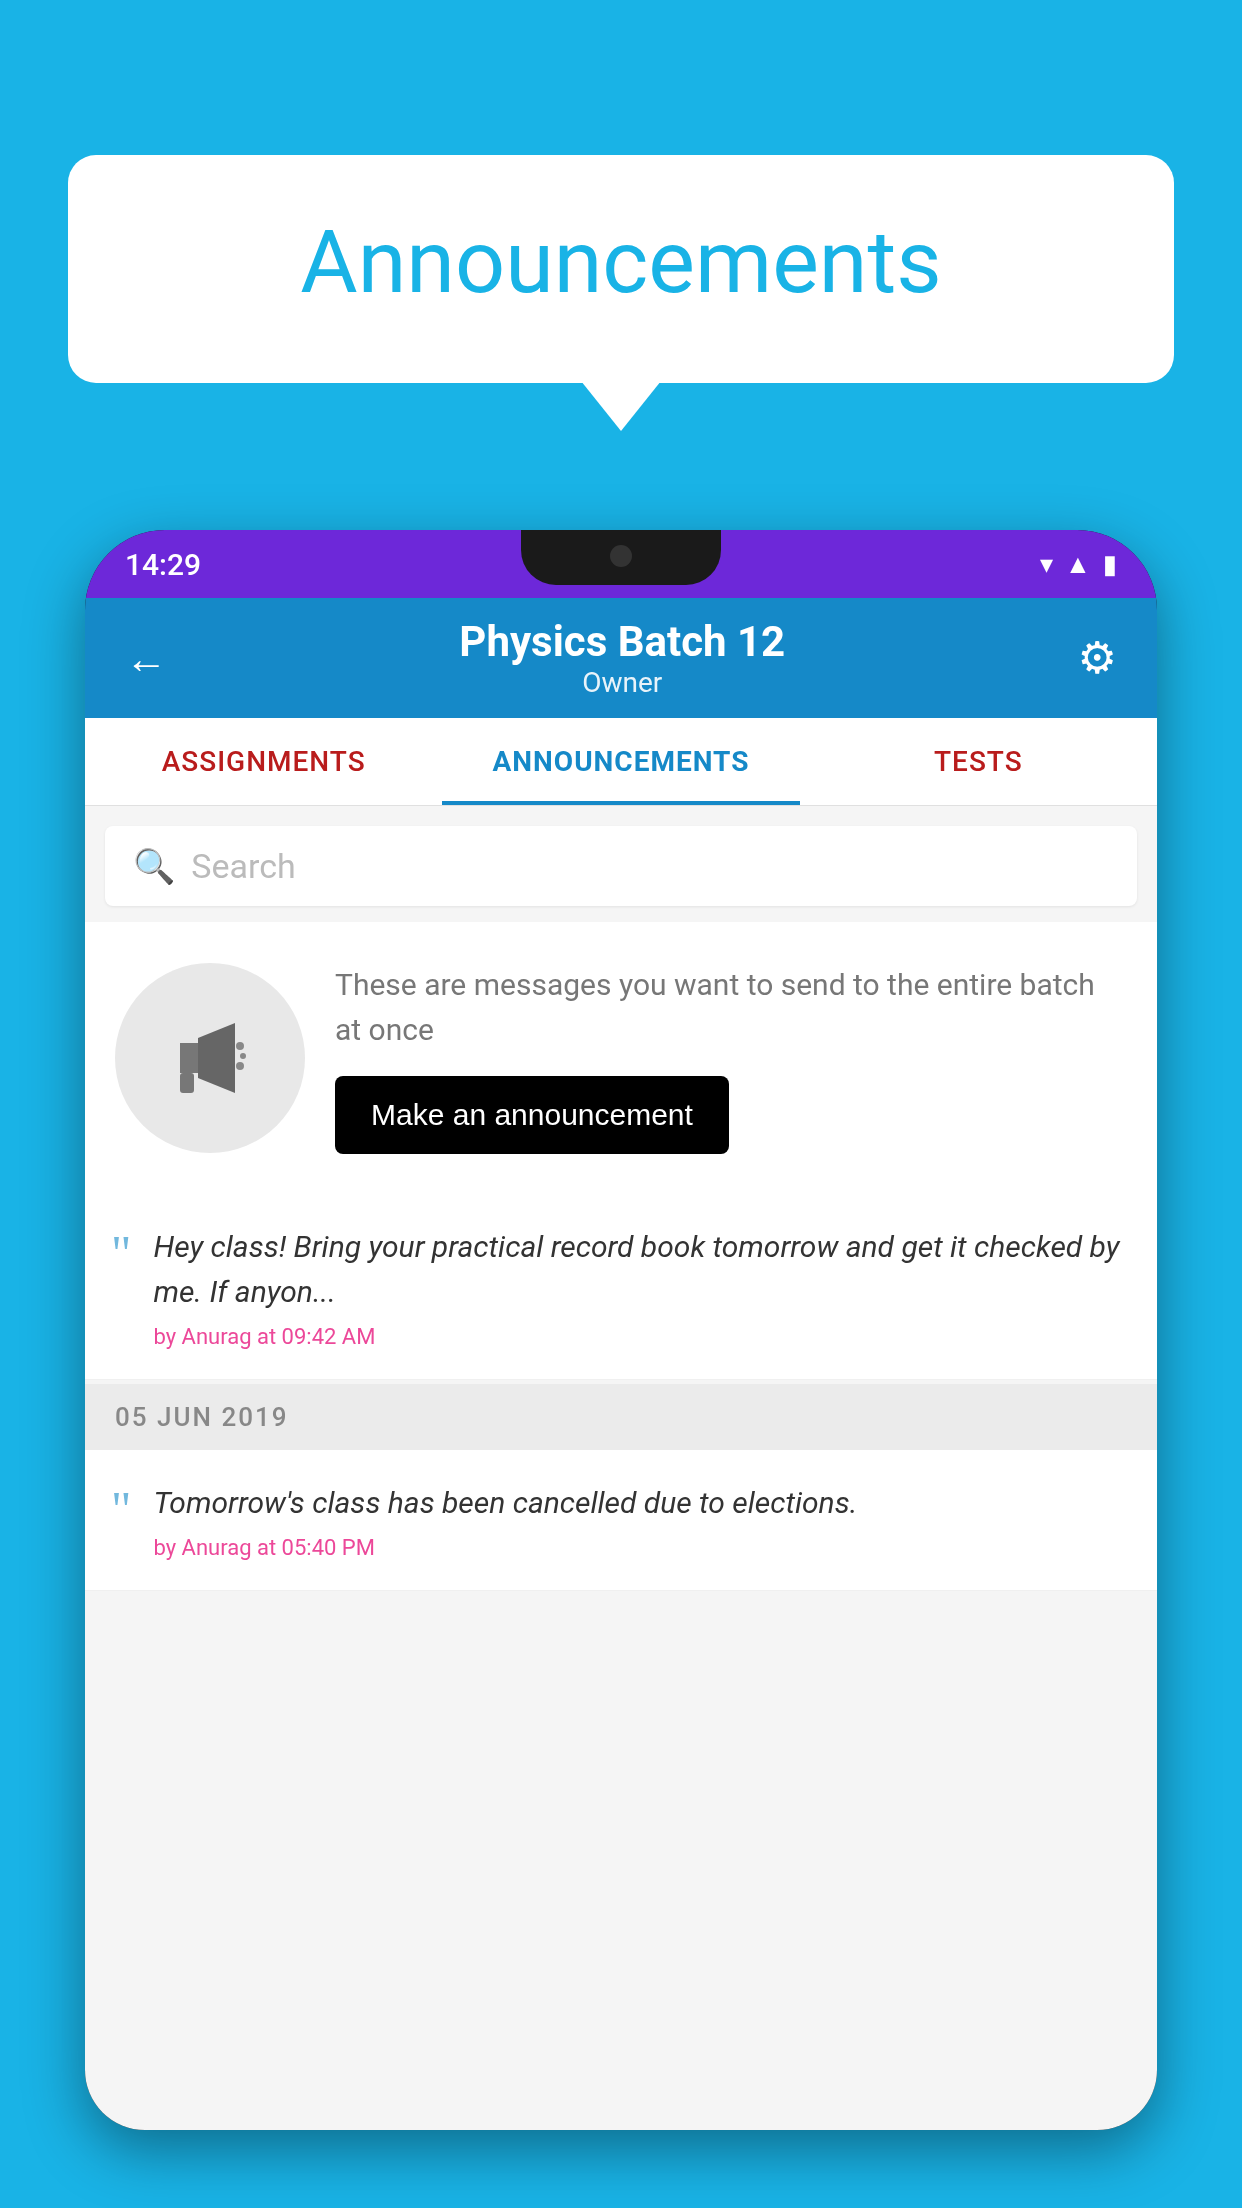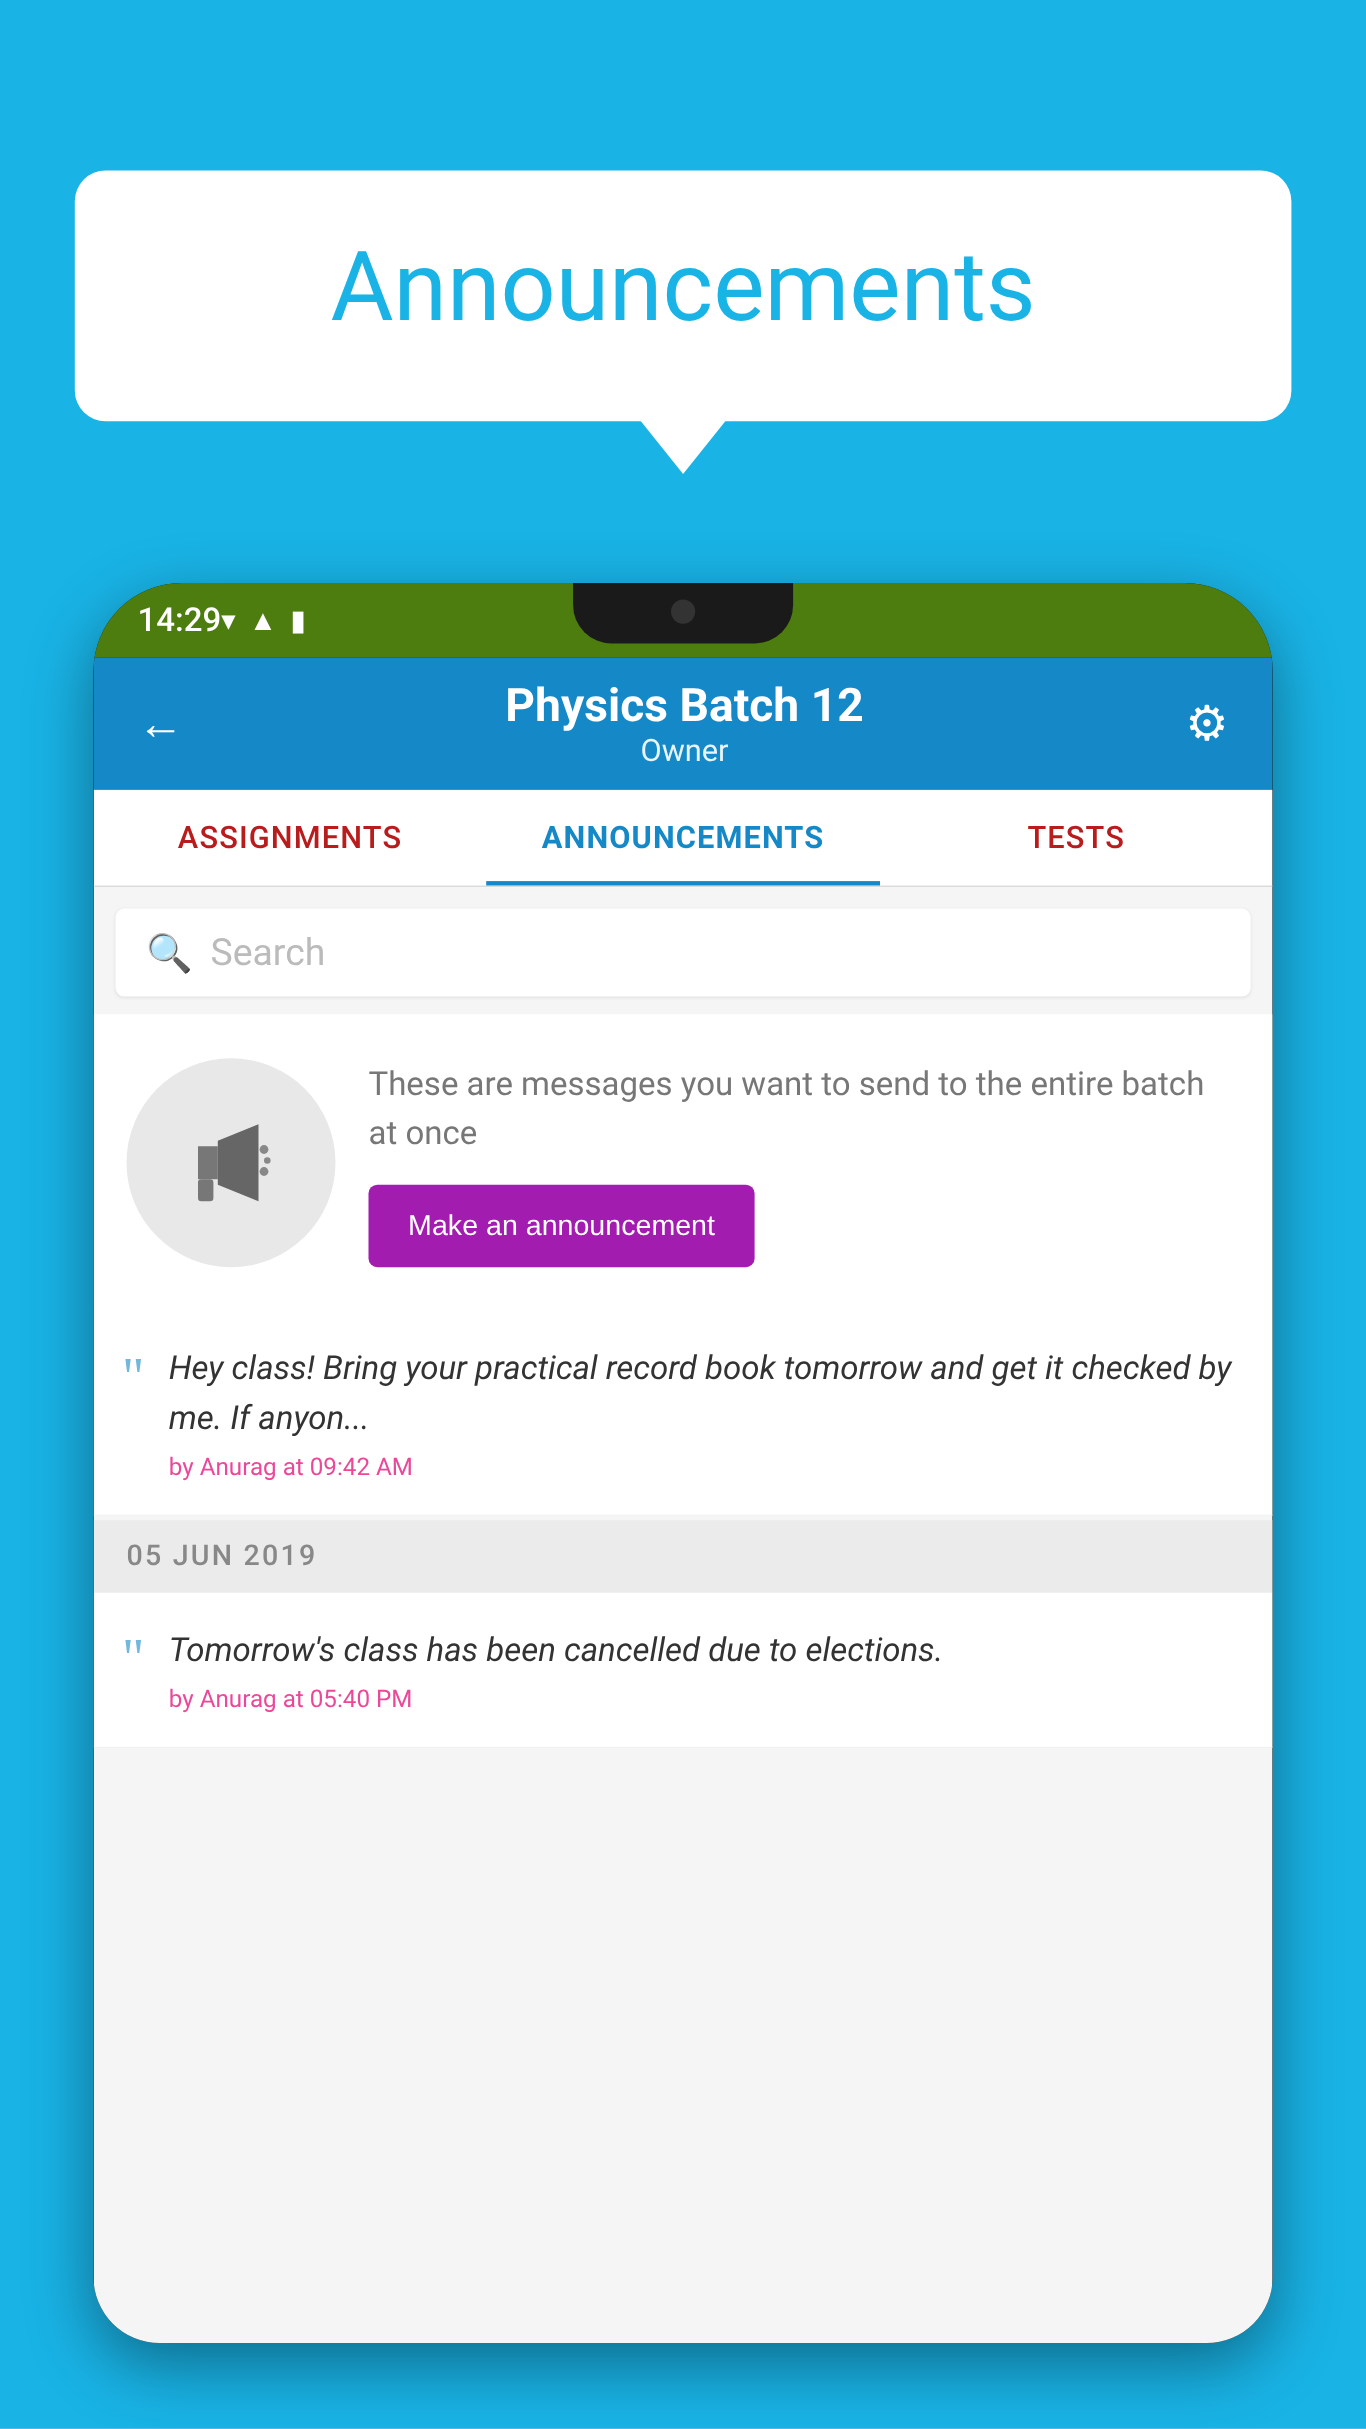--- a/index.html
+++ b/index.html
@@ -97,25 +97,25 @@
       background: #333;
       border-radius: 50%;
       position: absolute;
       top: 15px;
       left: 50%;
       transform: translateX(-50%);
     }
 
     
     .status-bar {
-      background: #4d7c0f;
+      background: #6d28d9;
       height: 68px;
       display: flex;
       align-items: center;
-      justify-content: flex-start;
+      justify-content: space-between;
       padding: 0 40px;
       border-radius: 70px 70px 0 0;
     }
 
     .status-time {
       color: white;
       font-size: 30px;
       font-weight: 500;
     }
 
@@ -259,26 +259,26 @@
     }
 
     .promo-text {
       color: #777;
       font-size: 30px;
       line-height: 1.5;
       margin-bottom: 24px;
     }
 
     .make-announcement-btn {
-      background: #a21caf;
+      background: #000000;
       color: white;
       border: none;
       border-radius: 8px;
       padding: 22px 36px;
-      font-size: 26px;
+      font-size: 30px;
       font-weight: 500;
       cursor: pointer;
       white-space: nowrap;
     }
 
     
     .date-separator {
       background: #ebebeb;
       padding: 18px 30px;
       font-size: 26px;

